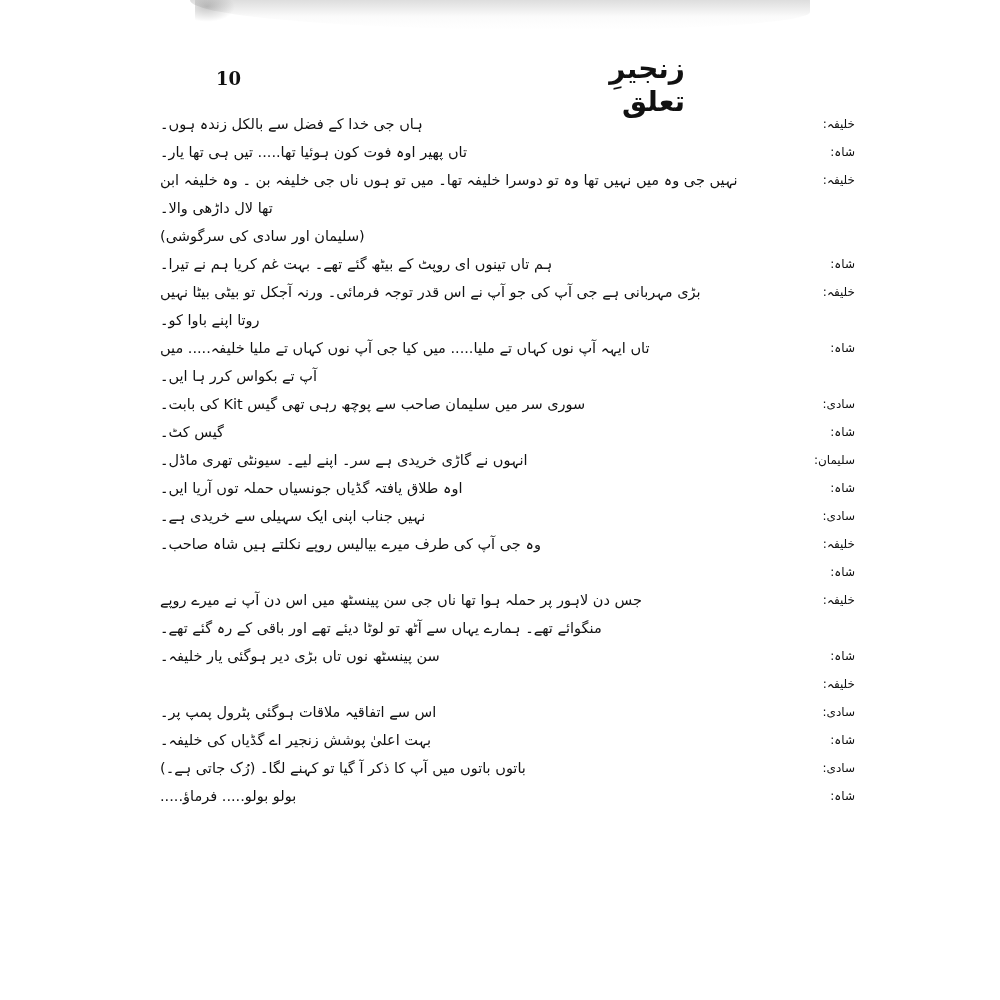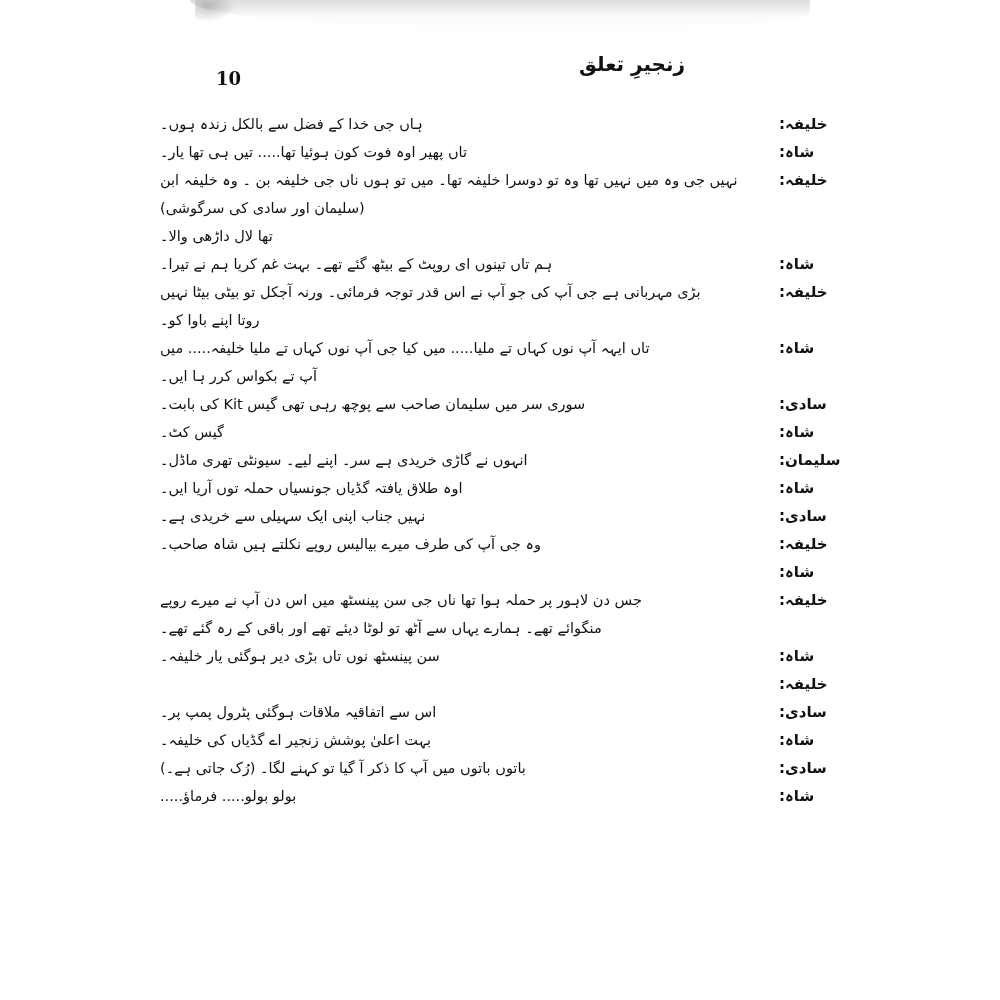--- a/index.html
+++ b/index.html
@@ -42,21 +42,21 @@
     font-size: 18px;
     color: #111;
   }
   .book-title {
     position: absolute;
     left: 545px;
     top: 52px;
     width: 140px;
     text-align: right;
     direction: rtl;
-    font-size: 20px;
+    font-size: 28px;
     font-weight: bold;
   }
   .script {
     position: absolute;
     left: 160px;
     top: 110px;
     width: 695px;
     direction: rtl;
   }
   .row {
@@ -64,23 +64,23 @@
     flex-direction: row;
     align-items: flex-start;
     direction: rtl;
     font-size: 14.5px;
     line-height: 28px;
     min-height: 28px;
   }
   .speaker {
     flex: 0 0 76px;
     width: 76px;
-    text-align: left;
-    font-weight: bold;
-    font-size: 15px;
+    text-align: right;
+    font-weight: normal;
+    font-size: 12px;
     white-space: nowrap;
   }
   .speech {
     flex: 1 1 auto;
     text-align: left;
     white-space: normal;
   }
   .row.direction .speech {
     padding-right: 76px;
   }
@@ -103,25 +103,25 @@
     <span class="speech">ہاں جی خدا کے فضل سے بالکل زندہ ہوں۔</span>
   </div>
   <div class="row">
     <span class="speaker">شاہ:</span>
     <span class="speech">تاں پھیر اوہ فوت کون ہوئیا تھا..... تیں ہی تھا یار۔</span>
   </div>
   <div class="row">
     <span class="speaker">خلیفہ:</span>
     <span class="speech">نہیں جی وہ میں نہیں تھا وہ تو دوسرا خلیفہ تھا۔ میں تو ہوں ناں جی خلیفہ بن ۔ وہ خلیفہ ابن</span>
   </div>
+  <div class="row cont">
+    <span class="speech">تھا لال داڑھی والا۔</span>
+  </div>
   <div class="row direction">
     <span class="speech">(سلیمان اور سادی کی سرگوشی)</span>
-  </div>
-  <div class="row cont">
-    <span class="speech">تھا لال داڑھی والا۔</span>
   </div>
   <div class="row">
     <span class="speaker">شاہ:</span>
     <span class="speech">ہم تاں تینوں ای روپٹ کے بیٹھ گئے تھے۔ بہت غم کریا ہم نے تیرا۔</span>
   </div>
   <div class="row">
     <span class="speaker">خلیفہ:</span>
     <span class="speech">بڑی مہربانی ہے جی آپ کی جو آپ نے اس قدر توجہ فرمائی۔ ورنہ آجکل تو بیٹی بیٹا نہیں</span>
   </div>
   <div class="row cont">

